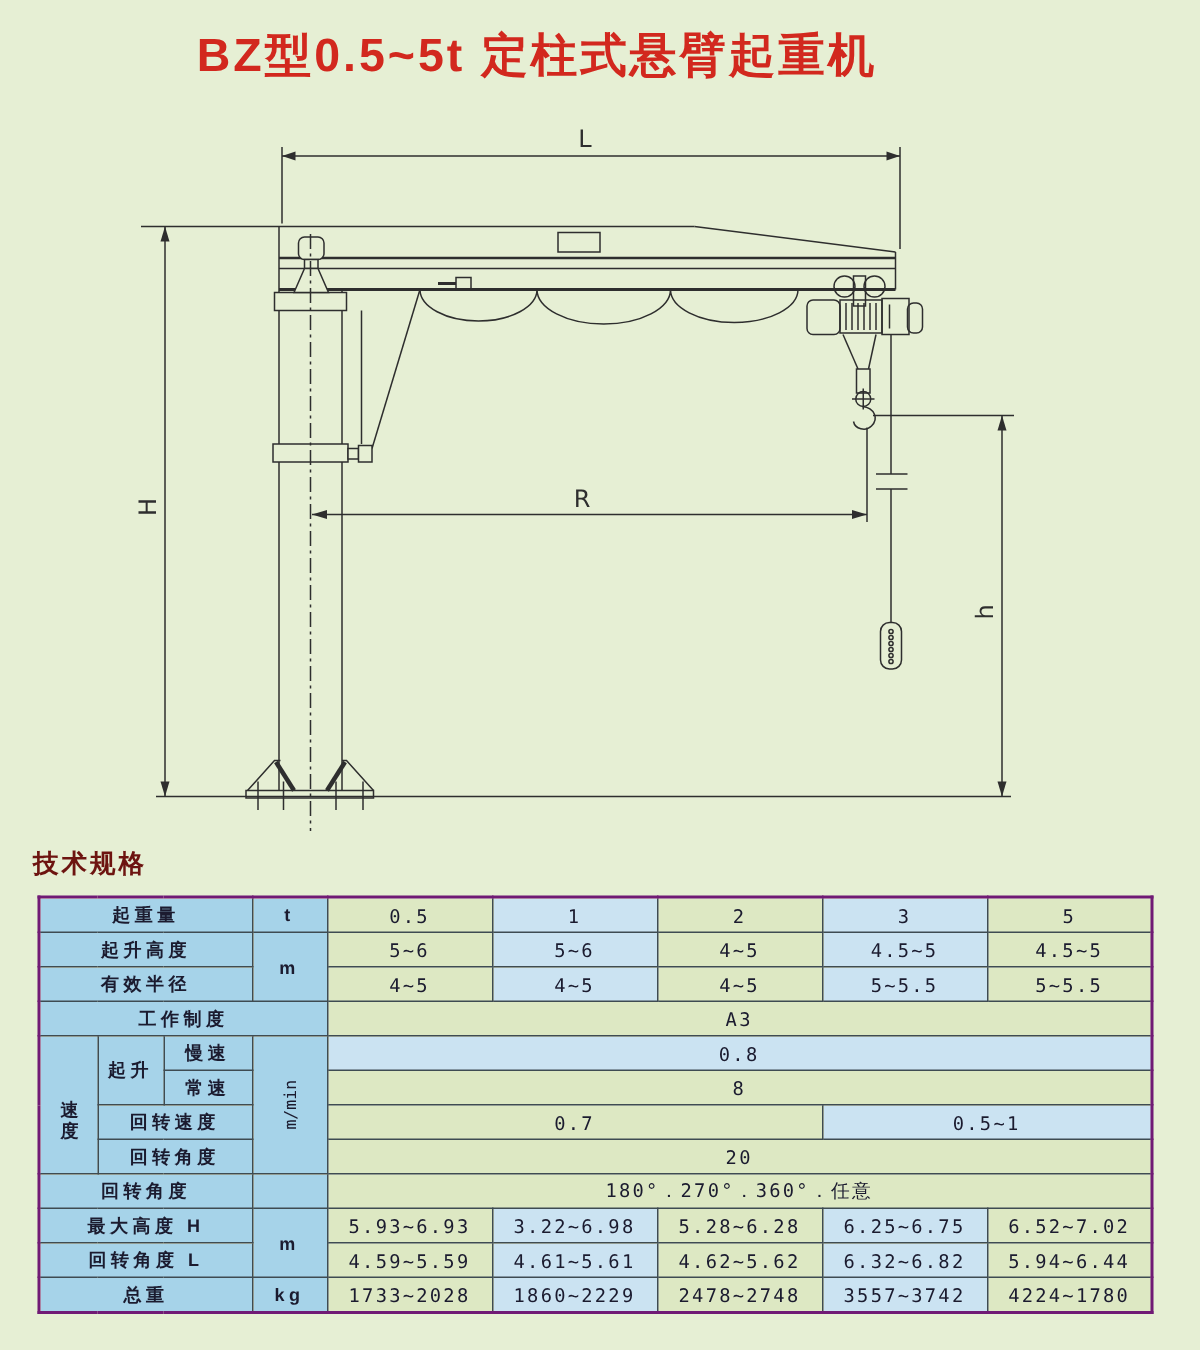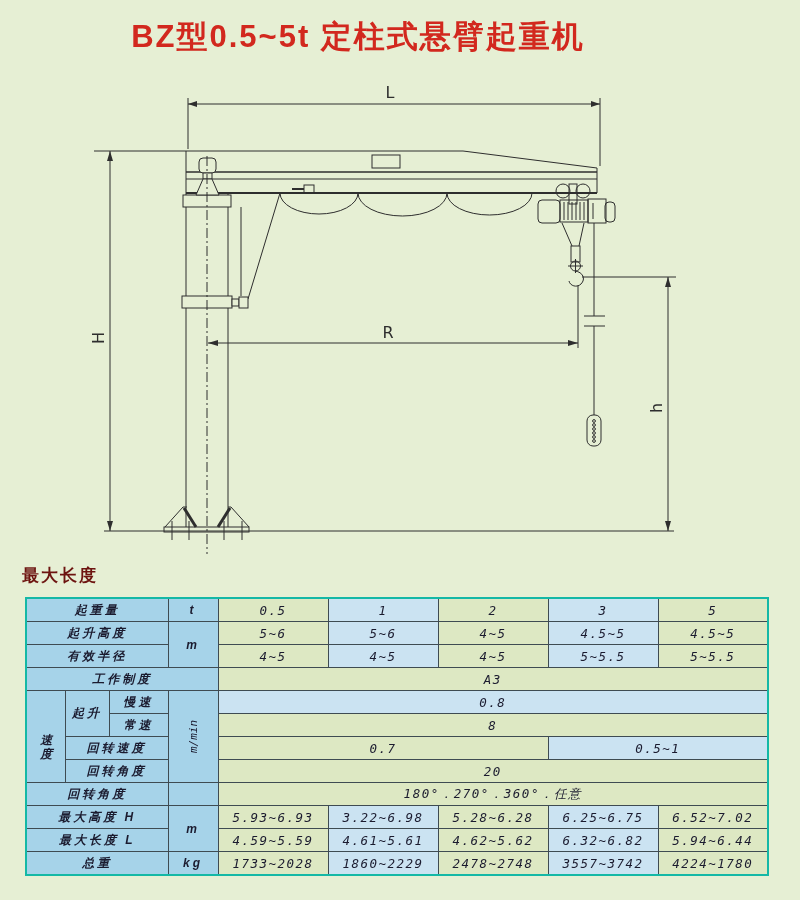--- a/index.html
+++ b/index.html
@@ -27,21 +27,21 @@
     position:absolute;left:25px;top:597px;
     width:742px;border-collapse:collapse;table-layout:fixed;
     font-size:12px;
   }
   table.spec td{
     border:1px solid #3e4b52;
     height:22px;padding:0 2px;
     text-align:center;vertical-align:middle;
     overflow:hidden;white-space:nowrap;
   }
-  table.spec{border:2px solid #14b8a6;font-style:italic;}
+  table.spec{border:2px solid #701a75;}
   td.lab{background:#a6d3e9;font-weight:bold;letter-spacing:3px;}
   td.g{background:#dde8c3;}
   td.b{background:#cbe3f2;}
   td.val{font-family:"DejaVu Sans Mono","Liberation Mono",monospace;letter-spacing:1.5px;font-size:12.5px;}
   .vtext{
     writing-mode:vertical-lr;text-orientation:upright;
     letter-spacing:14px;margin:0 auto;font-weight:bold;
   }
   .vunit{
     transform:rotate(-90deg);
@@ -166,21 +166,21 @@
       <rect x="164" y="527" width="85" height="5"></rect>
       <line x1="172" y1="521" x2="172" y2="540"></line>
       <line x1="189" y1="521" x2="189" y2="540"></line>
       <line x1="224" y1="521" x2="224" y2="540"></line>
       <line x1="242" y1="521" x2="242" y2="540"></line>
       <line x1="104" y1="531" x2="674" y2="531"></line>
     </g>
   </g>
 </svg>
 
-<div id="section-title">最大长度</div>
+<div id="section-title">技术规格</div>
 
 <table class="spec">
   <colgroup>
     <col style="width:39px">
       <col style="width:44px">
       <col style="width:59px">
       <col style="width:50px">
     <col style="width:110px">
       <col style="width:110px">
       <col style="width:110px">
@@ -250,21 +250,21 @@
   <tr>
     <td colspan="3" class="lab">最大高度 H</td>
     <td rowspan="2" class="lab">m</td>
     <td class="g val">5.93~6.93</td>
     <td class="b val">3.22~6.98</td>
     <td class="g val">5.28~6.28</td>
     <td class="b val">6.25~6.75</td>
     <td class="g val">6.52~7.02</td>
   </tr>
   <tr>
-    <td colspan="3" class="lab">最大长度 L</td>
+    <td colspan="3" class="lab">回转角度 L</td>
     <td class="g val">4.59~5.59</td>
     <td class="b val">4.61~5.61</td>
     <td class="g val">4.62~5.62</td>
     <td class="b val">6.32~6.82</td>
     <td class="g val">5.94~6.44</td>
   </tr>
   <tr>
     <td colspan="3" class="lab">总重</td>
     <td class="lab">kg</td>
     <td class="g val">1733~2028</td>

